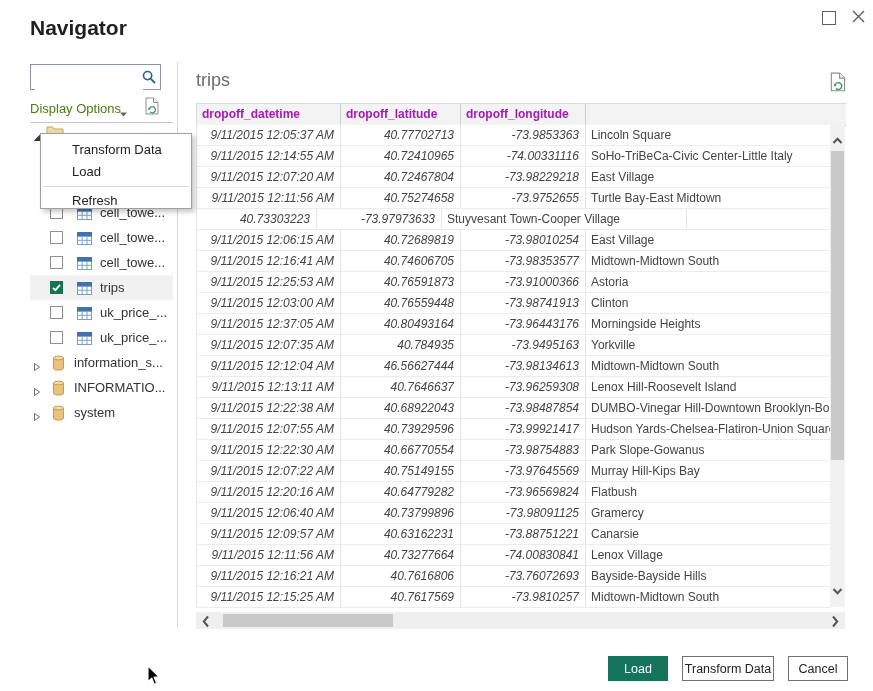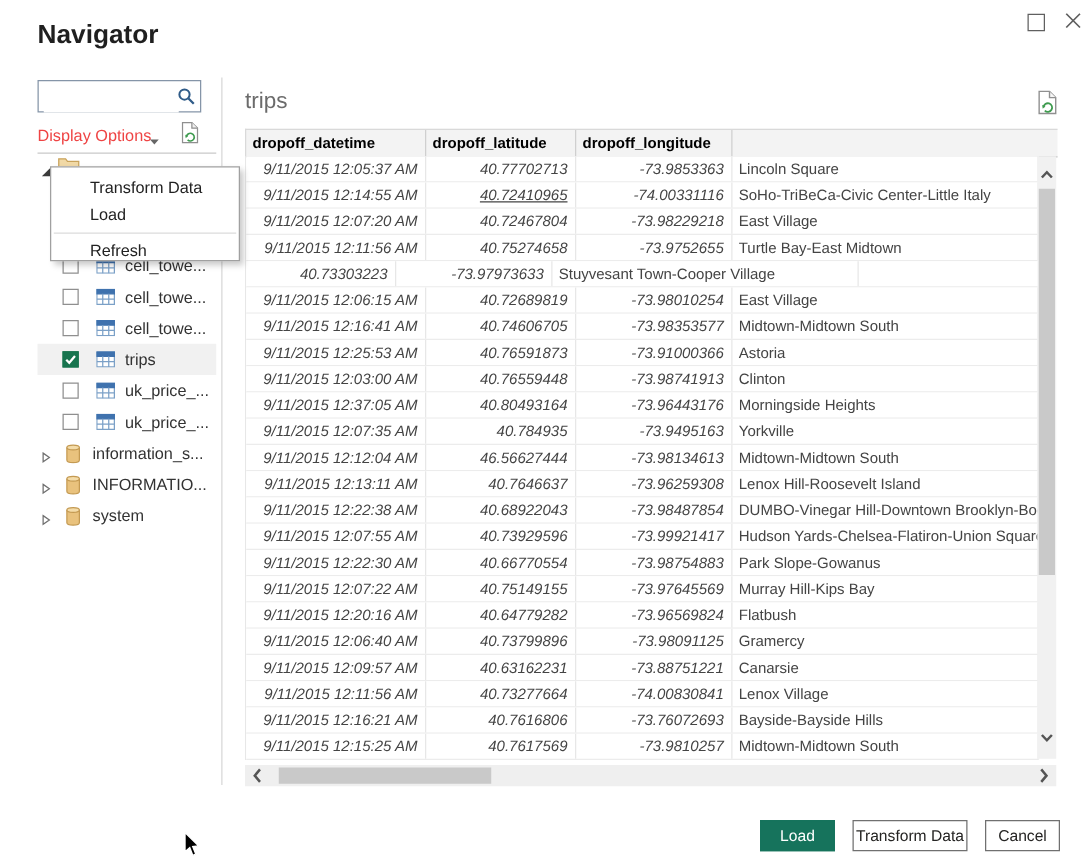--- a/index.html
+++ b/index.html
@@ -9,21 +9,21 @@
 
   
   .dlg-title{left:30px;top:16px;font-size:21px;font-weight:700;color:#1f1f1f;}
   .win-max{left:822px;top:11px;width:12px;height:12px;border:1px solid #606060;background:#fff;cursor:pointer;}
   .win-close{left:851px;top:9px;width:16px;height:16px;cursor:pointer;}
 
   
   .search-box{left:30px;top:64px;width:131px;height:26px;border:1px solid #8595a8;box-sizing:border-box;background:#fff;}
   .search-box input{border:none;outline:none;width:104px;height:22px;margin:1px 0 0 4px;font-size:13px;font-family:"Liberation Sans",sans-serif;}
   .search-mag{left:142px;top:70px;}
-  .disp-label{left:30px;top:101px;font-size:13px;color:#ef4444;}
+  .disp-label{left:30px;top:101px;font-size:13px;color:#4d7c0f;}
   .disp-caret{left:119px;top:104px;}
   .page-refresh-left{left:145px;top:97px;}
   .tree-topline{left:30px;top:122px;width:143px;height:1px;background:#c9c9c9;}
   .panel-divider{left:177px;top:62px;width:1px;height:566px;background:#d8d8d8;}
 
   
   .tree-row{position:absolute;left:30px;width:143px;height:25px;cursor:pointer;}
   .tree-row.selected{background:#f1f1f1;}
   .tree-label{position:absolute;top:0;font-size:13px;line-height:25px;color:#333;white-space:nowrap;}
   .cbx{position:absolute;top:6px;width:13px;height:13px;box-sizing:border-box;border:1px solid #8f8f8f;background:#fff;}
@@ -36,21 +36,21 @@
   .ctx-item{height:22px;line-height:22px;padding-left:31px;font-size:13px;color:#222;cursor:pointer;}
   .ctx-sep{height:1px;background:#dcdcdc;margin:3px 2px;}
   .root-item{left:30px;top:124px;width:143px;height:25px;z-index:1;}
 
   
   .prev-title{left:196px;top:70px;font-size:18px;color:#6b6b6b;}
   .page-refresh-right{left:830px;top:72px;cursor:pointer;}
 
   .tbl-header{left:196px;top:103px;width:649px;height:21px;display:flex;background:#f3f3f3;
               border-top:1px solid #d9d9d9;border-bottom:1px solid #c3c3c3;border-left:1px solid #d9d9d9;box-sizing:content-box;}
-  .th{box-sizing:border-box;border-right:1px solid #cfcfcf;font-size:12px;font-weight:700;color:#000000;
+  .th{box-sizing:border-box;border-right:1px solid #cfcfcf;font-size:12px;font-weight:700;color:#a21caf;
       line-height:20px;padding-left:5px;white-space:nowrap;overflow:hidden;}
   .th-fill{flex:1;border-right:none;}
   .tbl-rows{left:196px;top:125px;width:634px;border-left:1px solid #e7e7e7;}
   .trow{display:flex;height:21px;border-bottom:1px solid #ececec;box-sizing:border-box;background:#fff;}
   .td{box-sizing:border-box;border-right:1px solid #e7e7e7;font-size:12px;color:#444;line-height:20px;
       white-space:nowrap;overflow:hidden;}
   .td.num{text-align:right;font-style:italic;padding-right:6px;}
   .td.txt{text-align:left;padding-left:5px;}
 
   
@@ -248,21 +248,21 @@
     </div>
   <div class="abs tbl-rows" id="tbody">
       <div class="trow">
         <div class="td num" style="width: 144px;">9/11/2015 12:05:37 AM</div>
         <div class="td num" style="width: 120px;">40.77702713</div>
         <div class="td num" style="width: 125px;">-73.9853363</div>
         <div class="td txt" style="width: 245px;">Lincoln Square</div>
       </div>
       <div class="trow">
         <div class="td num" style="width: 144px;">9/11/2015 12:14:55 AM</div>
-        <div class="td num" style="width: 120px; text-decoration: underline;">40.72410965</div>
+        <div class="td num" style="width: 120px;">40.72410965</div>
         <div class="td num" style="width: 125px;">-74.00331116</div>
         <div class="td txt" style="width: 245px;">SoHo-TriBeCa-Civic Center-Little Italy</div>
       </div>
       <div class="trow">
         <div class="td num" style="width: 144px;">9/11/2015 12:07:20 AM</div>
         <div class="td num" style="width: 120px;">40.72467804</div>
         <div class="td num" style="width: 125px;">-73.98229218</div>
         <div class="td txt" style="width: 245px;">East Village</div>
       </div>
       <div class="trow">

